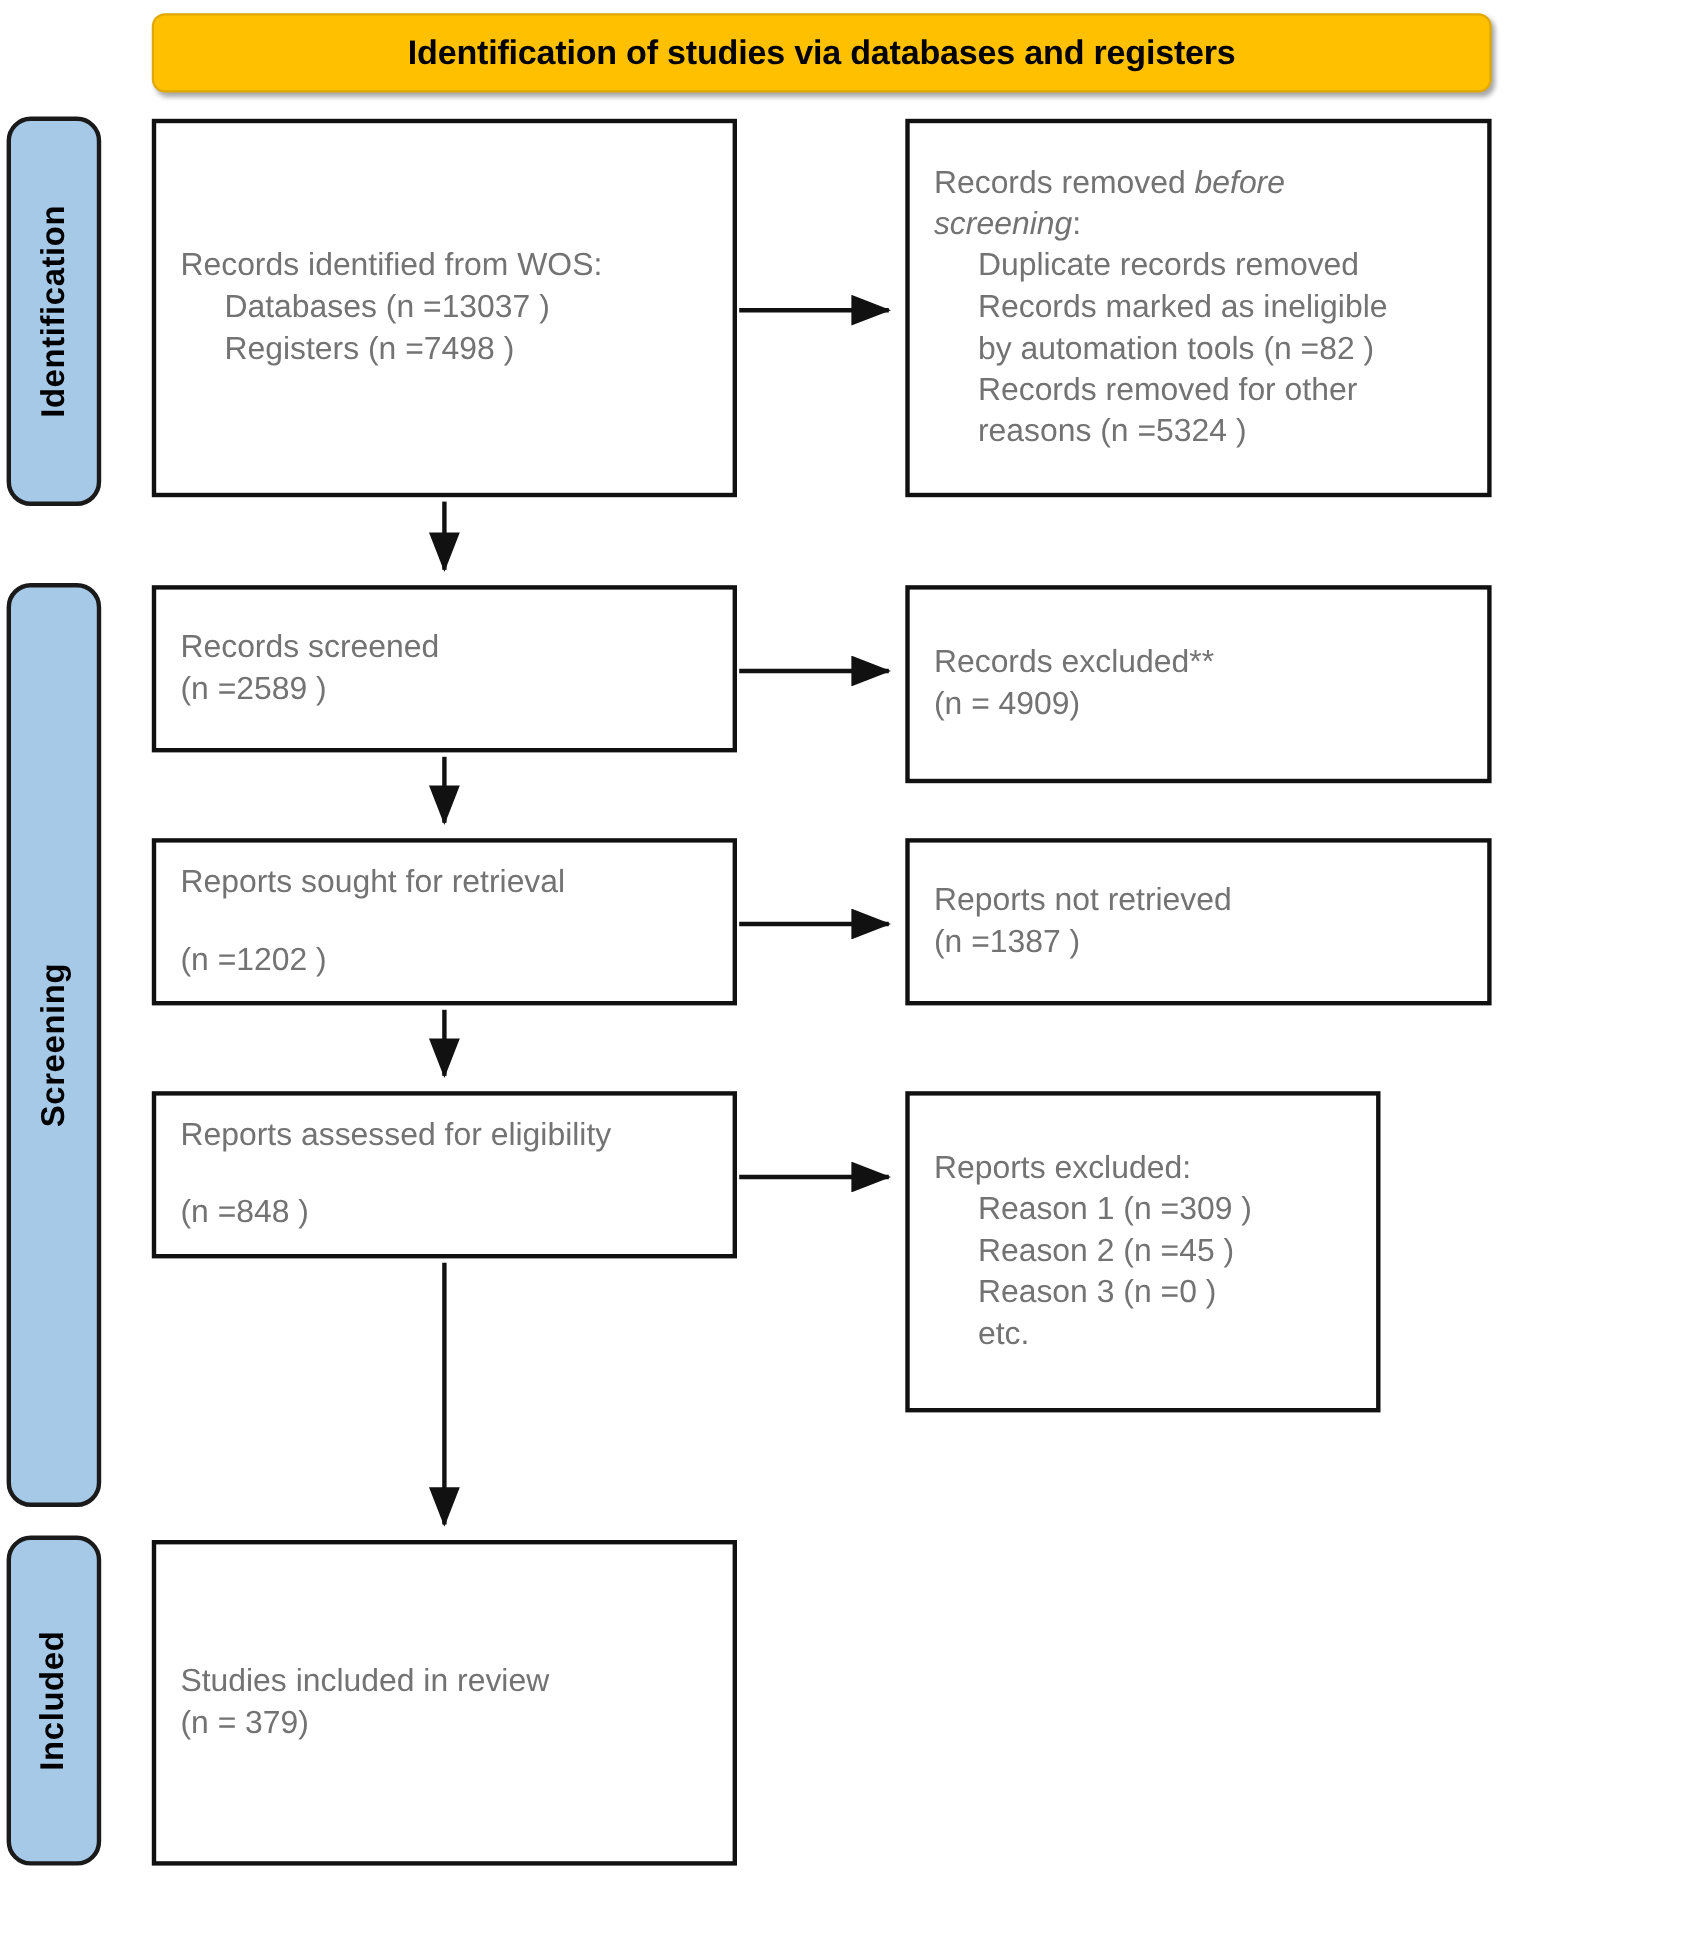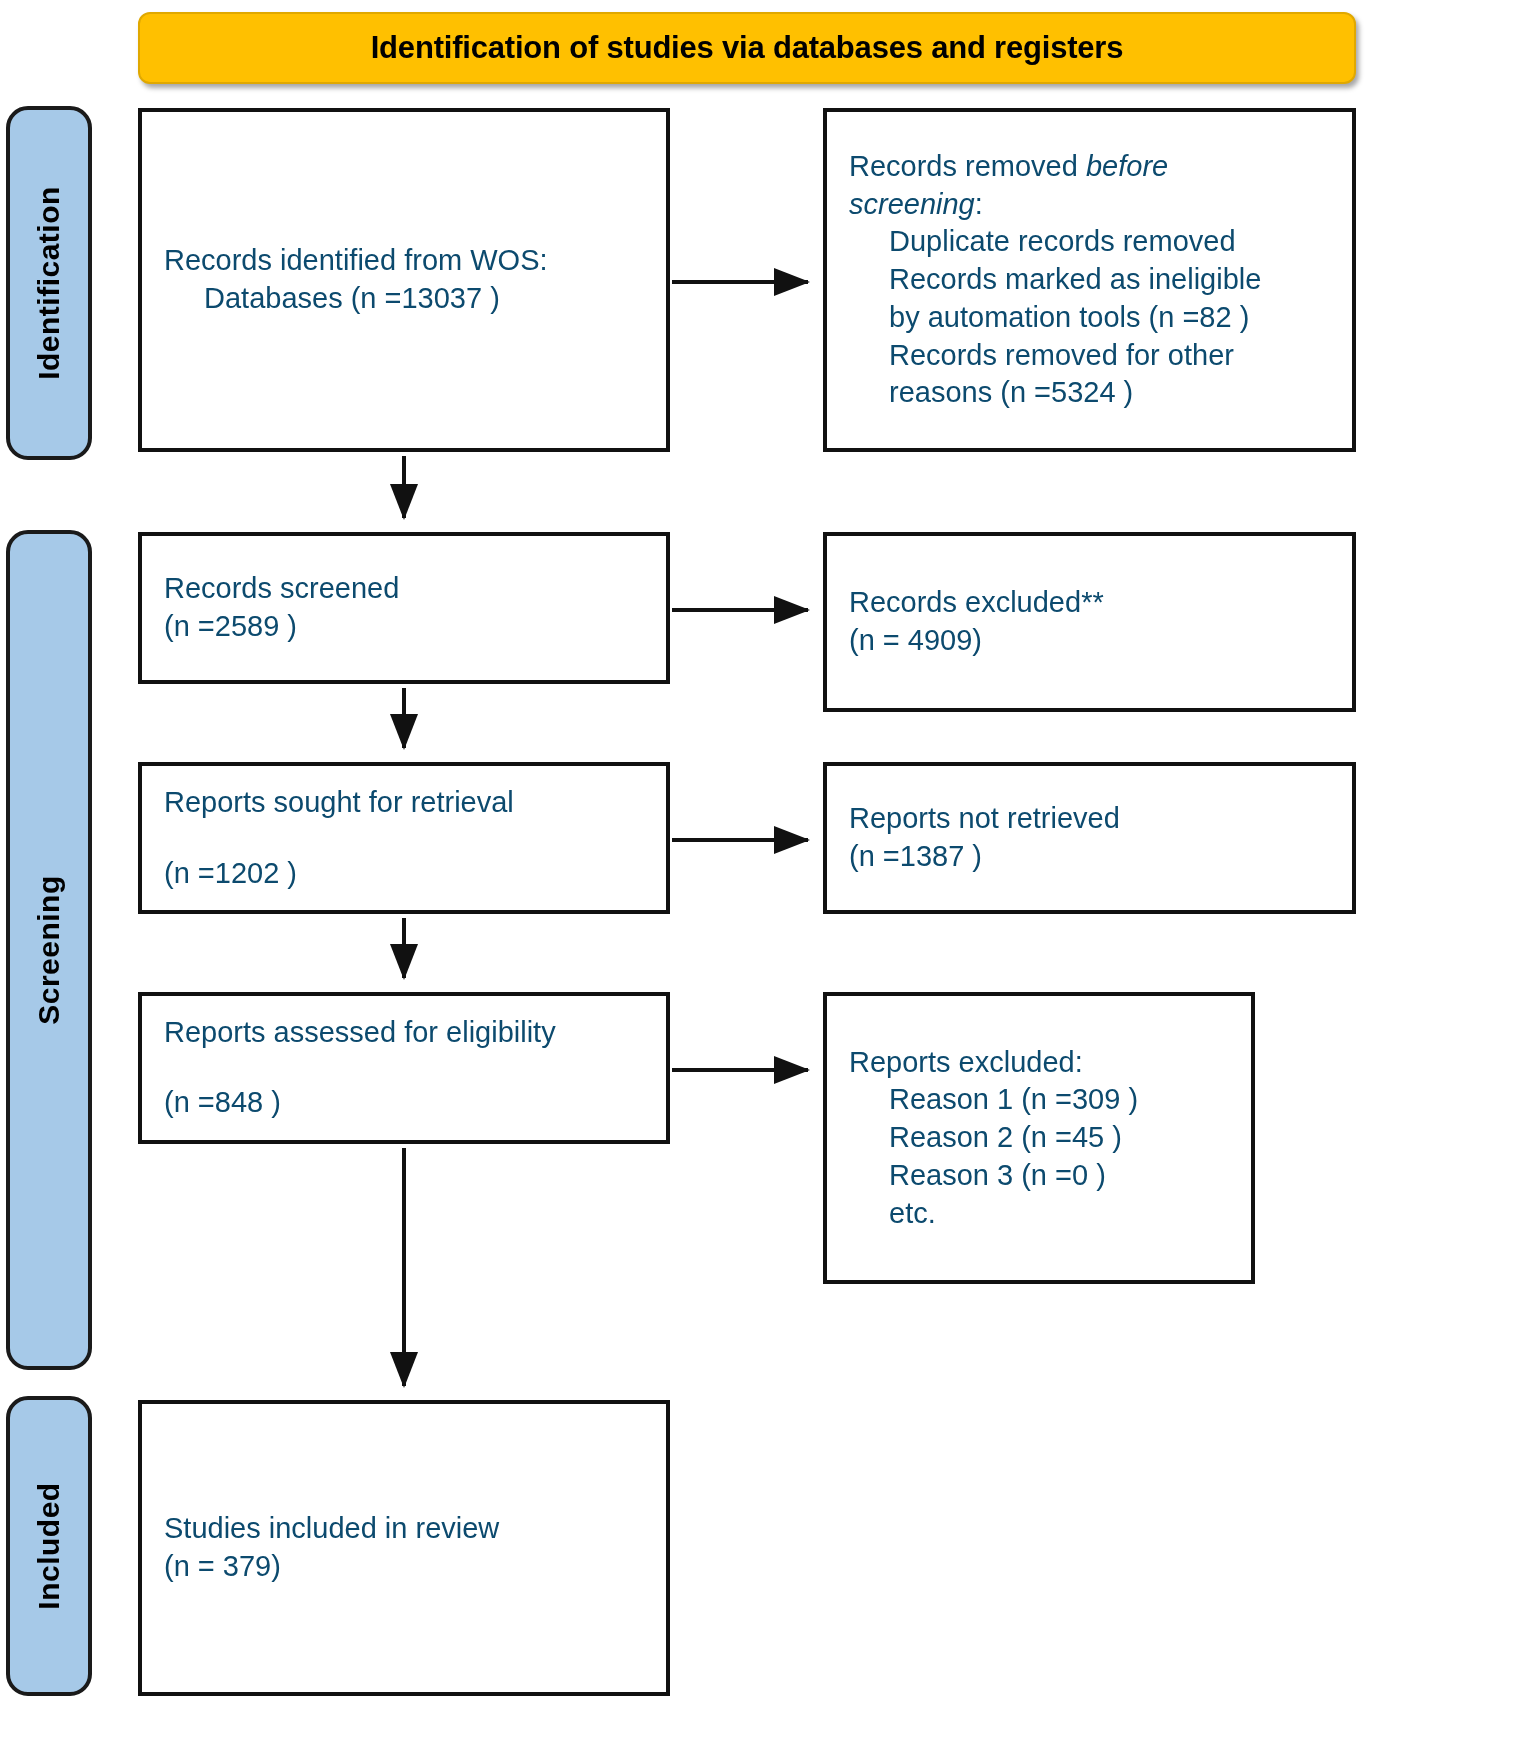--- a/index.html
+++ b/index.html
@@ -73,21 +73,21 @@
     border: 4px solid #111111;
     box-sizing: border-box;
     display: flex;
     flex-direction: column;
     justify-content: center;
     padding: 0 22px;
   }
   .box .line {
     font-size: 29px;
     line-height: 1.30;
-    color: #0c4a6e;
+    color: #737373;
     white-space: pre-wrap;
   }
   .box .line.indent { padding-left: 40px; }
   .ital { font-style: italic; }
 
   #box-identified      { left: 138px; top: 108px;  width: 532px; height: 344px; }
   #box-removed         { left: 823px; top: 108px;  width: 533px; height: 344px; }
   #box-screened        { left: 138px; top: 532px;  width: 532px; height: 152px; }
   #box-excluded        { left: 823px; top: 532px;  width: 533px; height: 180px; }
   #box-sought          { left: 138px; top: 762px;  width: 532px; height: 152px; gap: 33px; }
@@ -144,20 +144,21 @@
     <line x1="404" y1="918" x2="404" y2="978" stroke="#111111" stroke-width="4" marker-end="url(#arrowhead)"></line>
 
     <line x1="672" y1="1070" x2="808" y2="1070" stroke="#111111" stroke-width="4" marker-end="url(#arrowhead)"></line>
 
     <line x1="404" y1="1148" x2="404" y2="1386" stroke="#111111" stroke-width="4" marker-end="url(#arrowhead)"></line>
   </svg>
 
   <div class="box" id="box-identified">
     <div class="line">Records identified from WOS:</div>
     <div class="line indent">Databases (n =13037 )</div>
+    <div class="line indent">Registers (n =7498 )</div>
   </div>
 
   <div class="box" id="box-removed">
     <div class="line"><span>Records removed </span><span class="ital">before</span></div>
     <div class="line"><span class="ital">screening</span><span>:</span></div>
     <div class="line indent">Duplicate records removed</div>
     <div class="line indent">Records marked as ineligible</div>
     <div class="line indent">by automation tools (n =82 )</div>
     <div class="line indent">Records removed for other</div>
     <div class="line indent">reasons (n =5324 )</div>

